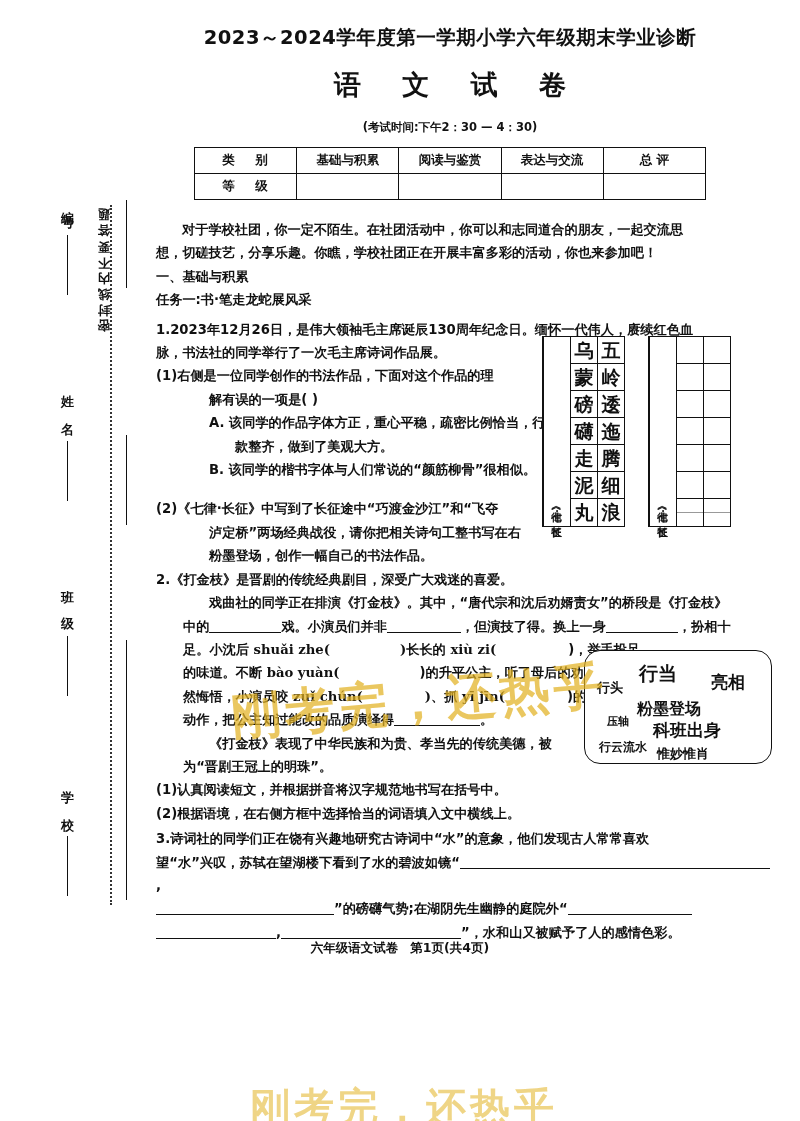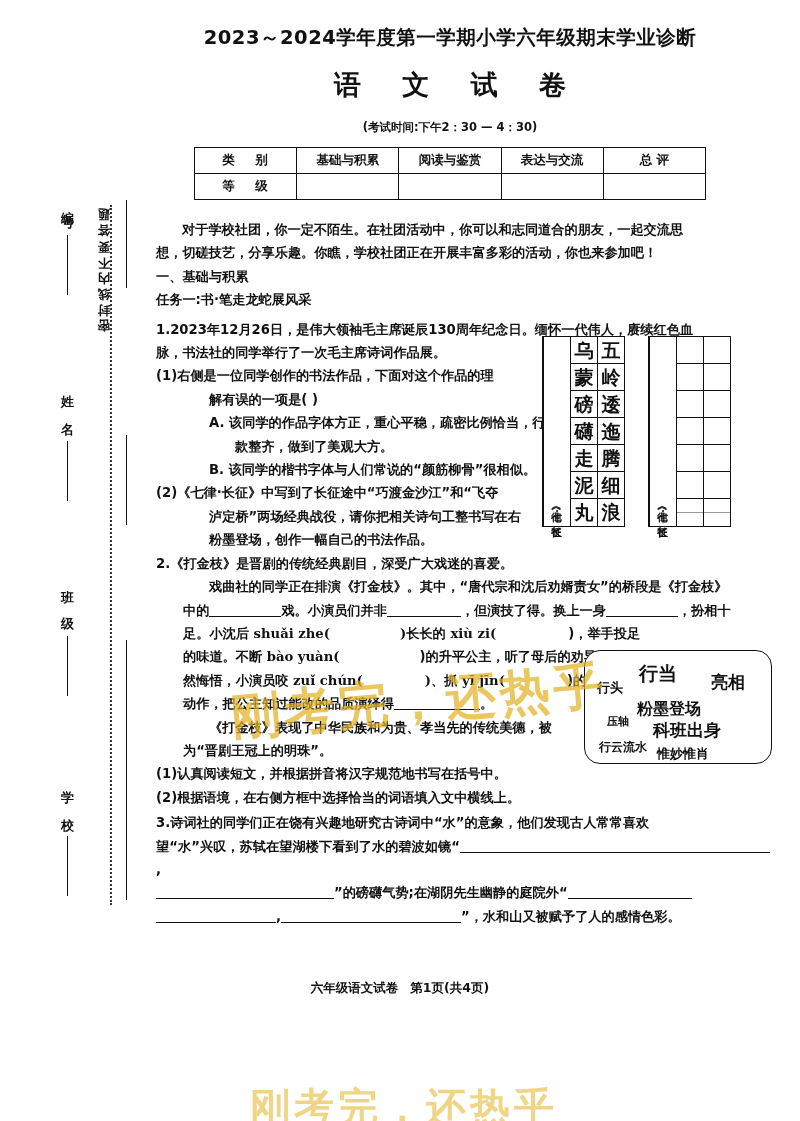--- a/index.html
+++ b/index.html
@@ -137,21 +137,21 @@
     position:absolute;left:584px;top:650px;
     width:186px;height:112px;
     border:1.6px solid #111;
     border-radius:16px;
     background:#fff;
   }
   .wb{position:absolute;font-weight:bold;white-space:nowrap;}
 
   
   .footer{
-    position:absolute;left:0;top:980px;width:800px;
+    position:absolute;left:0;top:940px;width:800px;
     text-align:center;font-size:12.5px;font-weight:bold;
   }
   .footer .gap{display:inline-block;width:12px;}
 
   
   .wm{
     position:absolute;left:230px;top:668px;
     font-size:50px;font-weight:bold;
     color:rgba(226,178,35,0.72);
     letter-spacing:4px;
@@ -232,21 +232,21 @@
     <p class="p">一、基础与积累</p>
     <p class="p">任务一:书·笔走龙蛇展风采</p>
 
     <p class="p hang2" style="margin-top:6px;"><span>1.</span><span>2023年12月26日，是伟大领袖毛主席诞辰130周年纪念日。缅怀一代伟人，赓续红色血</span></p>
     <p class="p sub" style="text-indent:-27px;padding-left:27px;">脉，书法社的同学举行了一次毛主席诗词作品展。</p>
     <p class="p sub" style="text-indent:-27px;">(1)右侧是一位同学创作的书法作品，下面对这个作品的理</p>
     <p class="p sub" style="padding-left:53px;">解有误的一项是(        )</p>
     <p class="p sub" style="padding-left:53px;text-indent:-0px;">A. 该同学的作品字体方正，重心平稳，疏密比例恰当，行</p>
     <p class="p sub" style="padding-left:79px;">款整齐，做到了美观大方。</p>
     <p class="p sub" style="padding-left:53px;">B. 该同学的楷书字体与人们常说的“颜筋柳骨”很相似。</p>
-    <p class="p sub" style="text-indent:-27px;">(2)《七律·长征》中写到了长征途中“巧渡金沙江”和“飞夺</p>
+    <p class="p sub" style="text-indent:-27px;margin-top:16px;">(2)《七律·长征》中写到了长征途中“巧渡金沙江”和“飞夺</p>
     <p class="p sub" style="padding-left:53px;">泸定桥”两场经典战役，请你把相关诗句工整书写在右</p>
     <p class="p sub" style="padding-left:53px;">粉墨登场，创作一幅自己的书法作品。</p>
 
     <p class="p hang2" style="margin-top:0;"><span>2.</span><span>《打金枝》是晋剧的传统经典剧目，深受广大戏迷的喜爱。</span></p>
     <p class="p indent" style="padding-left:27px;text-indent:26px;">戏曲社的同学正在排演《打金枝》。其中，“唐代宗和沈后劝婿责女”的桥段是《打金枝》</p>
     <p class="p sub"><span>中的</span><span class="blank" style="width:72px;"></span><span>戏。小演员们并非</span><span class="blank" style="width:74px;"></span><span>，但演技了得。换上一身</span><span class="blank" style="width:72px;"></span><span>，扮相十</span></p>
     <p class="p sub"><span class="py">足。小沈后 shuǎi zhe(</span><span style="display:inline-block;width:70px;"></span><span class="py">)长长的 xiù zi(</span><span style="display:inline-block;width:72px;"></span><span>)，举手投足</span></p>
     <p class="p sub"><span class="py">的味道。不断 bào yuàn(</span><span style="display:inline-block;width:80px;"></span><span>)的升平公主，听了母后的劝导，幡</span></p>
     <p class="p sub"><span class="py">然悔悟，小演员咬 zuǐ chún(</span><span style="display:inline-block;width:62px;"></span><span class="py">)、抓 yī jīn(</span><span style="display:inline-block;width:62px;"></span><span>)的微小</span></p>
     <p class="p sub"><span>动作，把公主知过能改的品质演绎得</span><span class="blank" style="width:86px;"></span><span>。</span></p>

